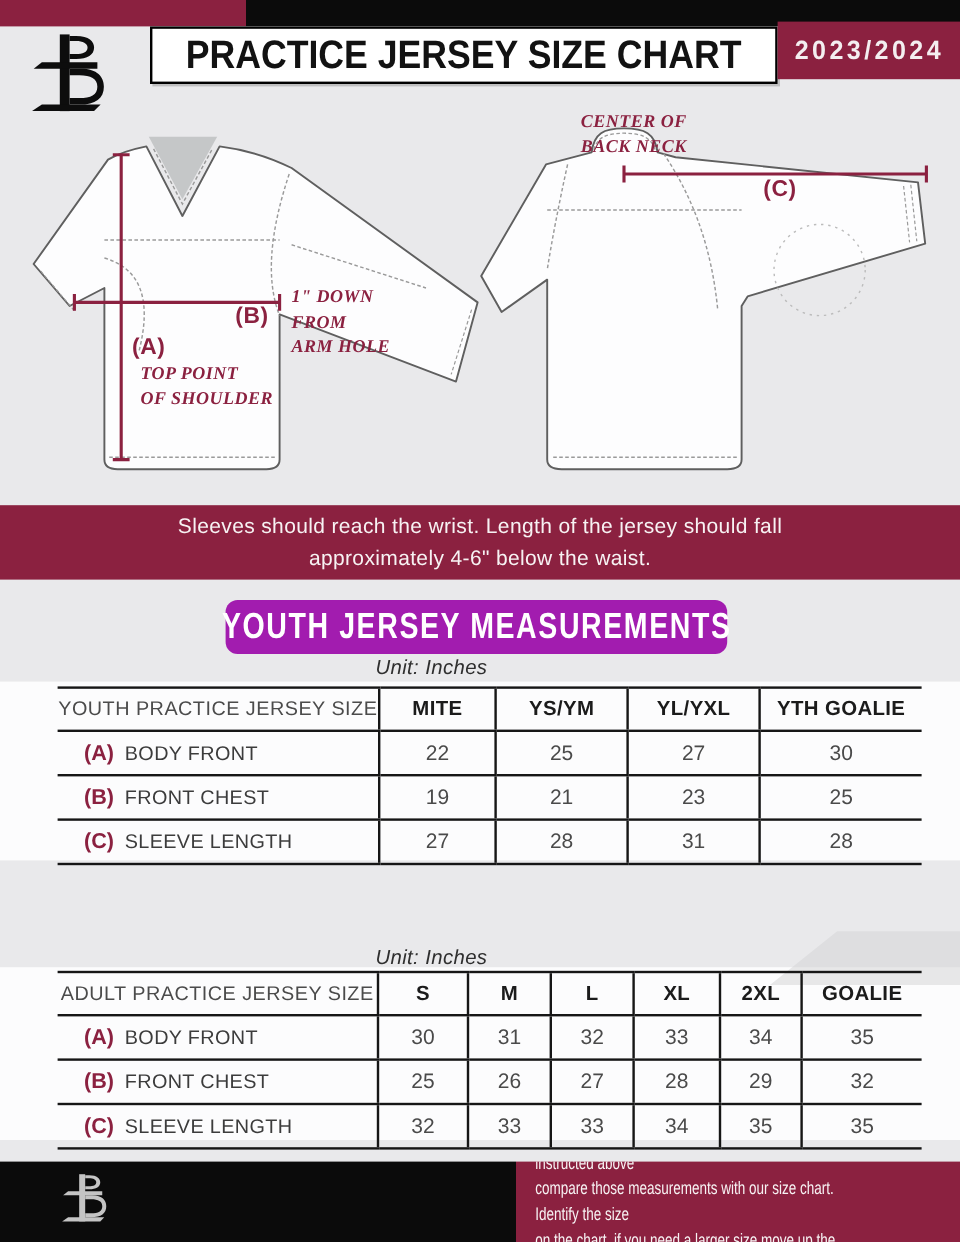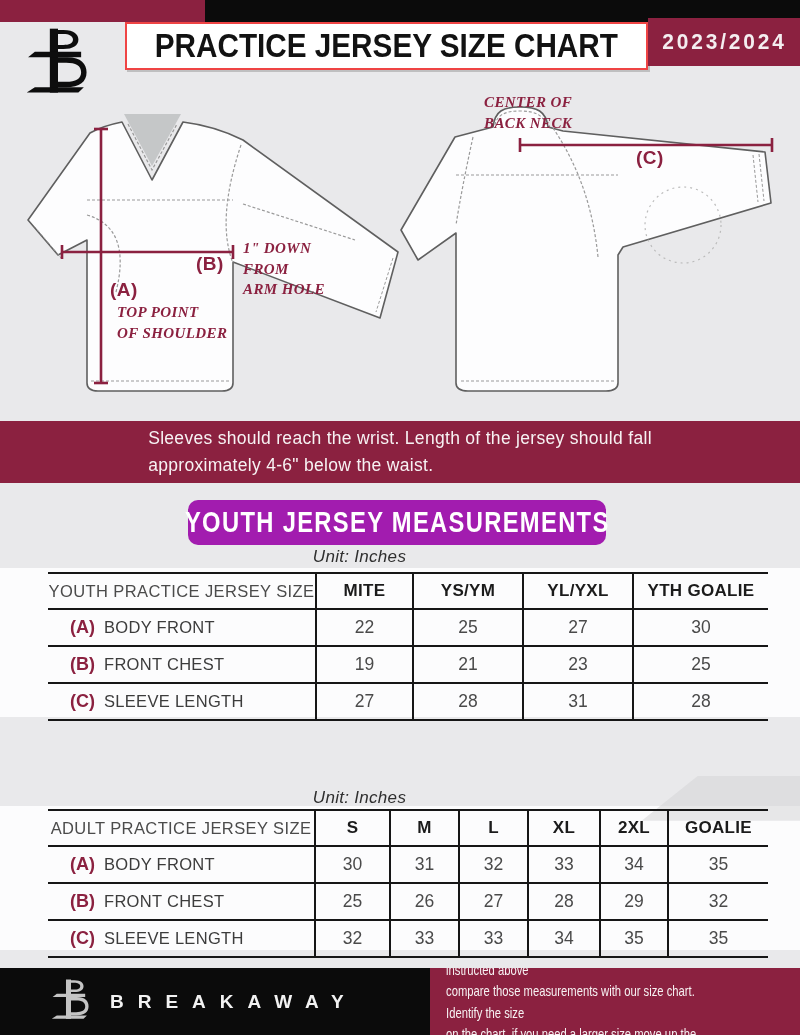--- a/index.html
+++ b/index.html
@@ -6,21 +6,21 @@
   .page{
     position:relative;width:800px;height:1035px;overflow:hidden;
     background:#E9E9EB;font-family:"Liberation Sans", sans-serif;
     -webkit-font-smoothing:antialiased;
   }
   
   .topbar-maroon{position:absolute;left:0;top:0;width:205px;height:22px;background:#8B2140;}
   .topbar-black{position:absolute;left:205px;top:0;width:595px;height:22px;background:#0B0B0B;}
   .title-box{
     position:absolute;left:125px;top:22px;width:519px;height:44px;background:#ffffff;
-    border:2px solid #ef4444;display:flex;align-items:center;justify-content:center;
+    border:2px solid #000000;display:flex;align-items:center;justify-content:center;
     box-shadow:2px 2px 0 rgba(0,0,0,.18);
   }
   .title-box .t{
     font-weight:bold;font-size:33px;color:#121212;letter-spacing:0px;white-space:nowrap;
     transform:scaleX(.9);transform-origin:center;
   }
   .season-box{
     position:absolute;left:648px;top:18px;width:152px;height:48px;background:#8B2140;
     display:flex;align-items:center;justify-content:center;
   }
@@ -34,21 +34,21 @@
   .diag-note{
     position:absolute;color:#8B2140;font-style:italic;font-size:15px;font-weight:600;
     line-height:1.38;white-space:pre-line;letter-spacing:.4px;z-index:2;font-family:Liberation Serif, serif;
   }
   
   .notice{
     position:absolute;left:0;top:421px;width:800px;height:62px;background:#8B2140;z-index:2;
     display:flex;align-items:center;justify-content:center;
   }
   .notice .t{
-    color:#f7f2f3;font-size:17.5px;line-height:1.55;text-align:left;white-space:pre-line;letter-spacing:.3px;
+    color:#f7f2f3;font-size:17.5px;line-height:1.55;text-align:center;white-space:pre-line;letter-spacing:.3px;
   }
   
   .white-strip{position:absolute;left:0;width:800px;background:#FCFCFD;z-index:0;}
   .strip-youth{top:568px;height:149px;}
   .strip-adult{top:806px;height:144px;}
   
   .watermark{position:absolute;left:608px;top:552px;z-index:1;opacity:.55;}
   
   .section-banner{
     position:absolute;left:188px;width:418px;height:45px;background:#a21caf;border-radius:10px;
@@ -311,21 +311,20 @@
     <div class="footer-black">
       <span>
         <svg width="42" height="46" viewBox="0 0 100 110" fill="#c4c4c4" xmlns="http://www.w3.org/2000/svg">
           <rect x="38" y="6" width="12" height="94"></rect>
           <path fill-rule="evenodd" d="M50,8 H58 C74,8 80,15 80,22 C80,31 72,36 58,36 H50 Z M50,14 H58 C66,14 72,17 72,22 C72,28 66,30 58,30 H50 Z"></path>
           <polygon points="6,48 16,40 84,40 84,48"></polygon>
           <path fill-rule="evenodd" d="M50,48 H64 C84,48 92,58 92,70 C92,84 82,92 62,92 H50 Z M50,56 H62 C76,56 84,60 84,70 C84,80 76,84 62,84 H50 Z"></path>
           <polygon points="4,100 16,92 88,92 80,100"></polygon>
         </svg>
       </span>
-      <span class="footer-brand">BREAKAWAY</span>
     </div>
     <div class="footer-maroon">
       <div class="footer-note">Take the measurements from last seasons jersey as instructed above
 compare those measurements  with our size chart. Identify the size
 on the chart, if you need a larger size move up the scale on the chart</div>
     </div>
   </div>
 
 </div>
 

